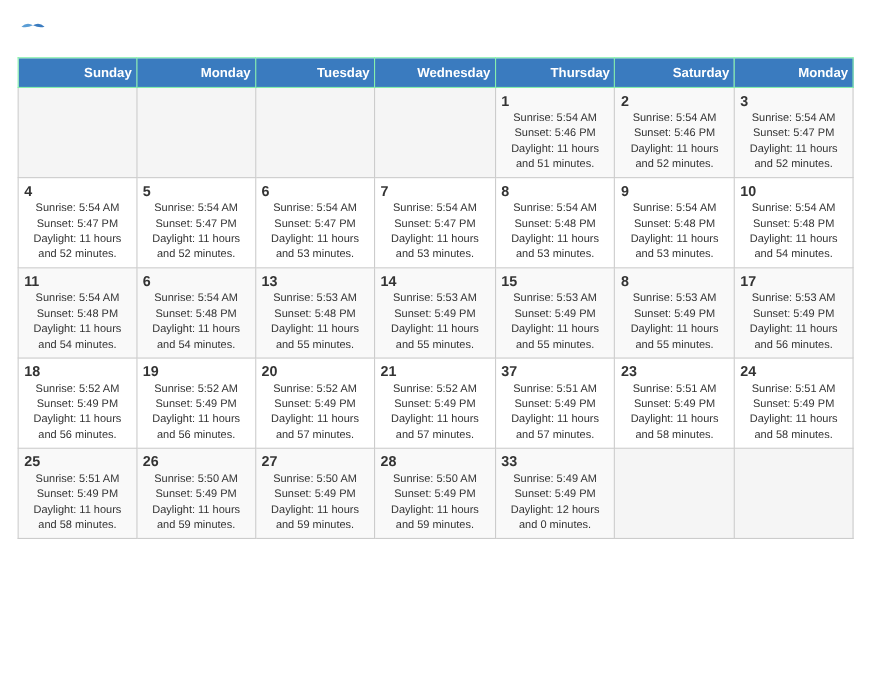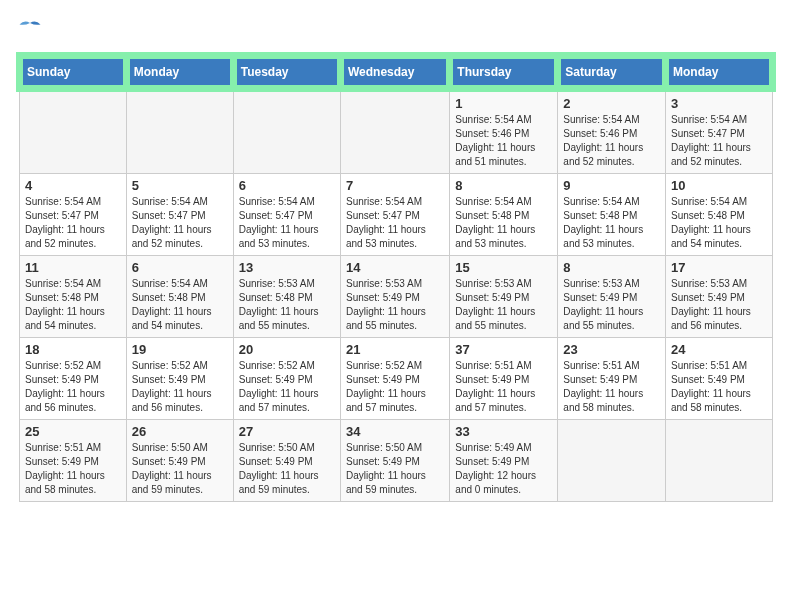--- a/index.html
+++ b/index.html
@@ -51,24 +51,24 @@
       width: 100%;
       border-collapse: collapse;
       font-size: 11px;
     }
     .calendar thead tr {
       background-color: #3a7bbf;
       color: #fff;
     }
     .calendar thead th {
       padding: 6px 4px;
-      text-align: left;
+      text-align: right;
       font-size: 12px;
       font-weight: bold;
-      border: 7px solid #86efac;
+      border: 1px solid #86efac;
     }
     .calendar tbody tr {
       vertical-align: top;
     }
     .calendar tbody td {
       border: 1px solid #ccc;
       padding: 4px 5px;
       width: 113px;
       min-height: 80px;
       background: #fff;
@@ -80,20 +80,21 @@
       font-size: 13px;
       font-weight: bold;
       color: #333;
       display: block;
       margin-bottom: 2px;
     }
     .day-info {
       font-size: 10px;
       color: #333;
       line-height: 1.4;
+      text-align: center;
     }
     .empty-cell {
       background: #f5f5f5 !important;
     }
   </style>
 </head>
 <body>
 
 <div class="header-area">
   <div class="logo">
@@ -322,21 +323,21 @@
 and 59 minutes.</div>
         </td>
         <td>
           <span class="day-number">27</span>
           <div class="day-info" style="white-space: pre-line;">Sunrise: 5:50 AM
 Sunset: 5:49 PM
 Daylight: 11 hours
 and 59 minutes.</div>
         </td>
         <td>
-          <span class="day-number">34</span>
+          <span class="day-number">28</span>
           <div class="day-info" style="white-space: pre-line;">Sunrise: 5:50 AM
 Sunset: 5:49 PM
 Daylight: 11 hours
 and 59 minutes.</div>
         </td>
         <td>
           <span class="day-number">33</span>
           <div class="day-info" style="white-space: pre-line;">Sunrise: 5:49 AM
 Sunset: 5:49 PM
 Daylight: 12 hours

